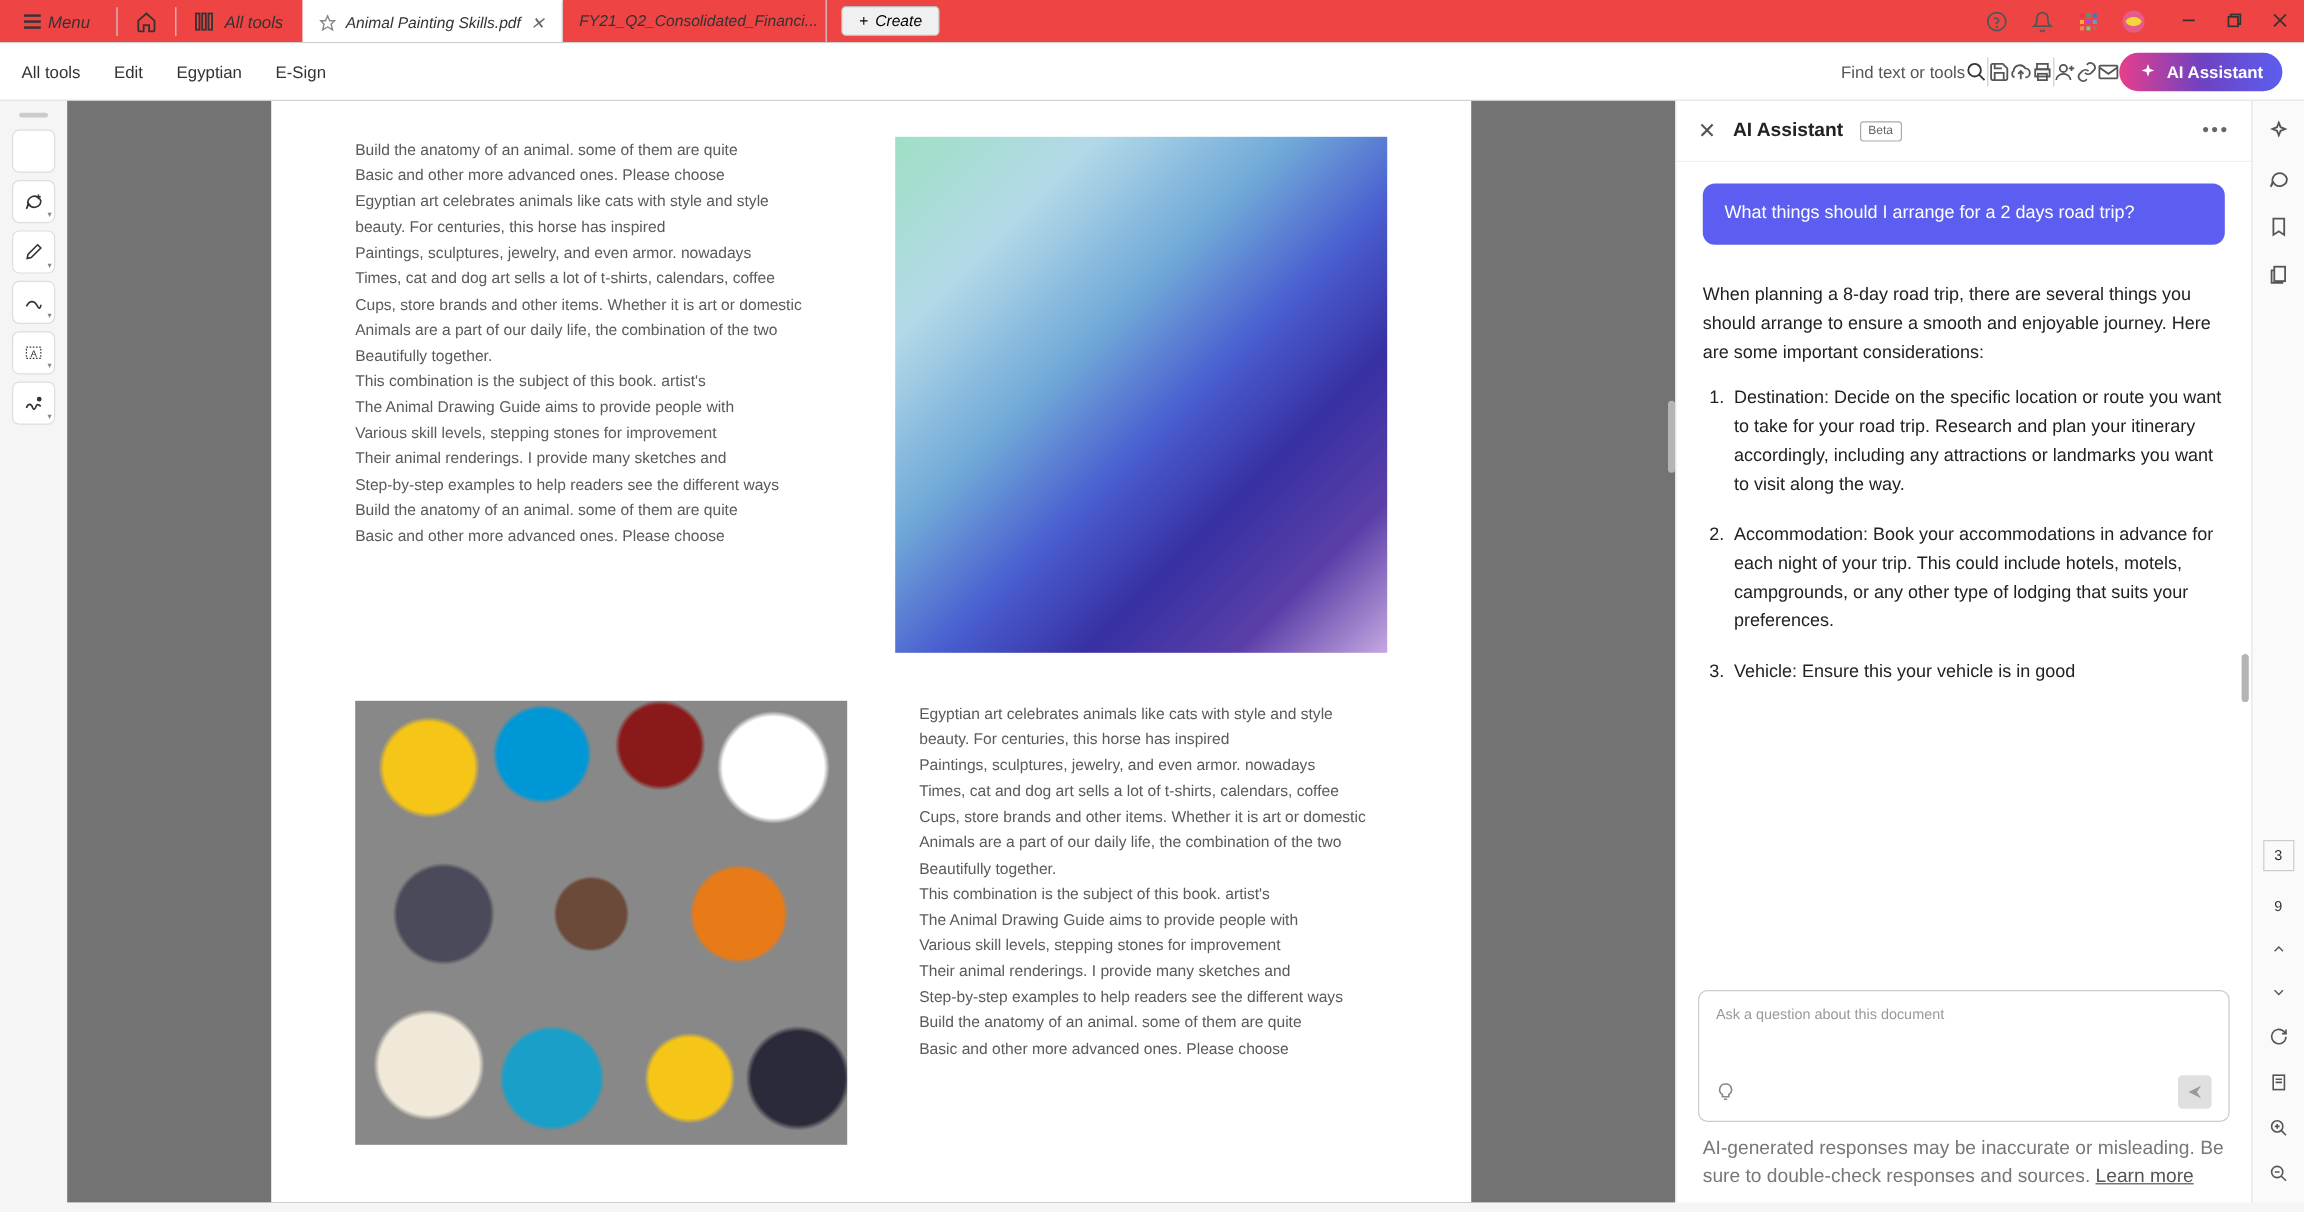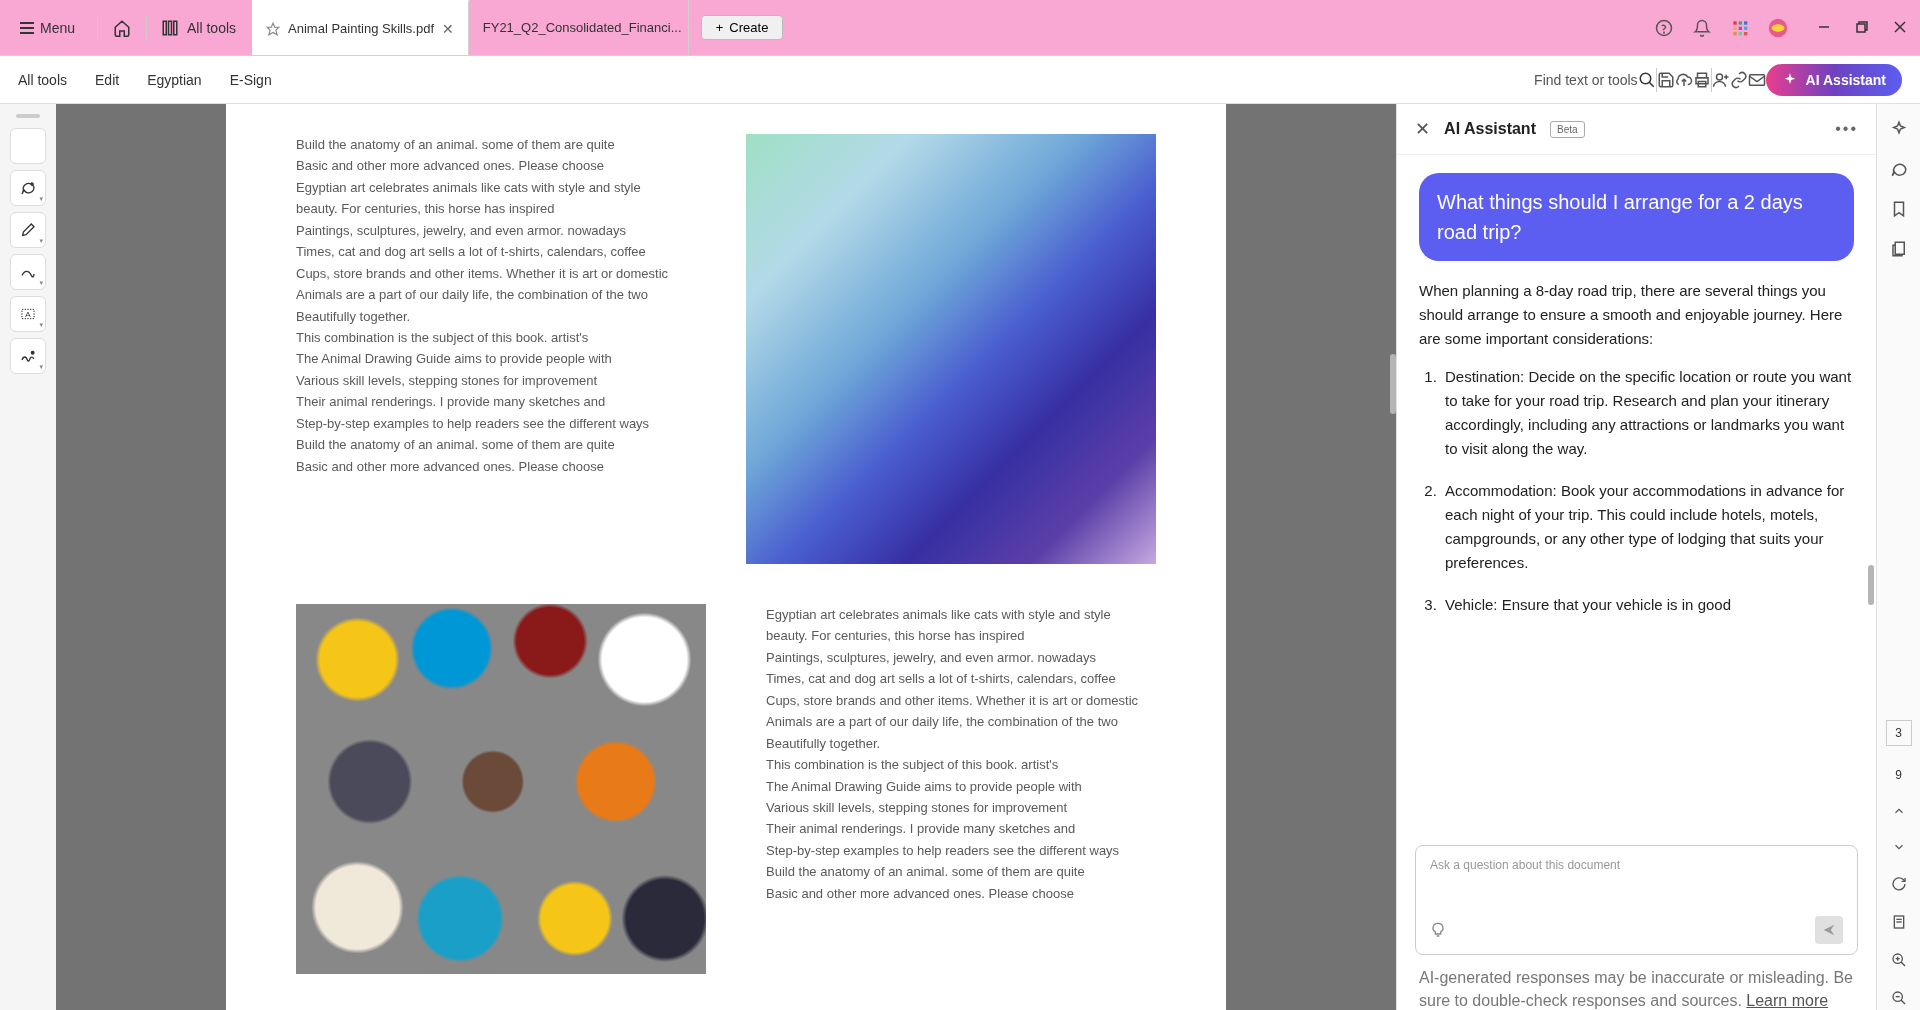--- a/index.html
+++ b/index.html
@@ -1,17 +1,17 @@
 <!DOCTYPE html>
 <html><head>
 <meta charset="utf-8">
 <style>
 * { margin: 0; padding: 0; box-sizing: border-box; }
 body { font-family: -apple-system, "Segoe UI", Arial, sans-serif; background: #f5f5f5; width: 1920px; height: 1010px; overflow: hidden; }
-.titlebar { height: 56px; background: #f9a8d4; display: flex; align-items: center; padding: 0 12px; border-bottom: 1px solid #d0d0d0; }
+.titlebar { height: 36px; background: #ef4444; display: flex; align-items: center; padding: 0 12px; border-bottom: 1px solid #d0d0d0; font-style: italic; }
 .tb-left { display: flex; align-items: center; gap: 14px; }
 .menu-btn { display: flex; align-items: center; gap: 6px; padding: 4px 8px; cursor: pointer; color: #333; font-size: 14px; }
 .hamburger { display: flex; flex-direction: column; gap: 3px; }
 .hamburger span { width: 14px; height: 2px; background: #333; }
 .divider-v { width: 1px; height: 24px; background: #ccc; }
 .tb-icon { width: 20px; height: 20px; display: flex; align-items: center; justify-content: center; cursor: pointer; color: #333; }
 .alltools { display: flex; align-items: center; gap: 8px; font-size: 14px; color: #333; }
 .tabs { display: flex; align-items: stretch; margin-left: 16px; height: 100%; }
 .tab { display: flex; align-items: center; gap: 8px; padding: 0 14px; font-size: 13px; color: #333; border-right: 1px solid #d0d0d0; cursor: pointer; max-width: 220px; }
 .tab.active { background: #fff; border-top: 2px solid transparent; }
@@ -43,21 +43,21 @@
 .img-watercolor { width: 410px; height: 430px; background: linear-gradient(135deg,#9fe0c5 0%, #b3d9e8 20%, #6fa8d8 40%, #4a5fd0 55%, #3730a3 70%, #5b3fa8 85%, #c5a8e0 100%); flex-shrink: 0; }
 .img-paint { width: 410px; height: 370px; background: radial-gradient(circle at 15% 15%, #f5c518 0 8%, transparent 9%), radial-gradient(circle at 38% 12%, #0097d6 0 9%, transparent 10%), radial-gradient(circle at 62% 10%, #8a1a1a 0 8%, transparent 9%), radial-gradient(circle at 85% 15%, #fff 0 9%, transparent 10%), radial-gradient(circle at 18% 48%, #4a4a5a 0 10%, transparent 11%), radial-gradient(circle at 48% 48%, #6b4a3a 0 10%, transparent 11%), radial-gradient(circle at 78% 48%, #e87a18 0 10%, transparent 11%), radial-gradient(circle at 15% 82%, #f0e8d8 0 9%, transparent 10%), radial-gradient(circle at 40% 85%, #1aa0c8 0 10%, transparent 11%), radial-gradient(circle at 68% 85%, #f5c518 0 8%, transparent 9%), radial-gradient(circle at 90% 85%, #2a2a3a 0 8%, transparent 9%), #888; flex-shrink: 0; }
 .ai-panel { width: 480px; background: #fff; border-left: 1px solid #e0e0e0; display: flex; flex-direction: column; position: relative; }
 .ai-header { display: flex; align-items: center; gap: 14px; padding: 14px 18px; border-bottom: 1px solid #eee; }
 .ai-close { font-size: 18px; cursor: pointer; color: #555; }
 .ai-title { font-size: 16px; font-weight: 600; color: #222; }
 .beta-badge { font-size: 10px; padding: 2px 6px; border: 1px solid #aaa; border-radius: 3px; color: #666; }
 .ai-more { margin-left: auto; cursor: pointer; color: #666; letter-spacing: 2px; }
 .ai-body { flex: 1; overflow-y: auto; padding: 18px 22px 10px; position: relative; }
 .ai-scroll-thumb { position: absolute; right: 2px; top: 410px; width: 6px; height: 40px; background: #b5b5b5; border-radius: 3px; }
-.user-msg { background: #5b5ef0; color: #fff; padding: 14px 18px; border-radius: 20px; font-size: 20px; line-height: 1.5; margin-bottom: 18px; }
+.user-msg { background: #5b5ef0; color: #fff; padding: 14px 18px; border-radius: 10px; font-size: 15px; line-height: 1.5; margin-bottom: 30px; }
 .ai-resp { font-size: 15px; color: #222; line-height: 1.6; }
 .ai-resp ol { margin: 14px 0 0 22px; }
 .ai-resp li { margin-bottom: 18px; padding-left: 4px; }
 .ai-input-wrap { padding: 12px 18px 6px; }
 .ai-input { border: 1px solid #ccc; border-radius: 8px; padding: 12px 14px 10px; min-height: 110px; display: flex; flex-direction: column; }
 .ai-input input { border: none; outline: none; font-size: 12px; color: #333; width: 100%; }
 .ai-input input::placeholder { color: #999; }
 .ai-input-bottom { margin-top: auto; display: flex; justify-content: space-between; align-items: center; }
 .bulb { cursor: pointer; color: #666; }
 .send-btn { width: 28px; height: 28px; background: #e0e0e0; border-radius: 4px; display: flex; align-items: center; justify-content: center; color: #999; }
@@ -336,21 +336,21 @@
       <span class="ai-more">•••</span>
     </div>
     <div class="ai-body">
       <div class="ai-scroll-thumb"></div>
       <div class="user-msg">What things should I arrange for a 2 days road trip?</div>
       <div class="ai-resp">
         <p>When planning a 8-day road trip, there are several things you should arrange to ensure a smooth and enjoyable journey. Here are some important considerations:</p>
         <ol id="ai-points">
             <li>Destination: Decide on the specific location or route you want to take for your road trip. Research and plan your itinerary accordingly, including any attractions or landmarks you want to visit along the way.</li>
             <li>Accommodation: Book your accommodations in advance for each night of your trip. This could include hotels, motels, campgrounds, or any other type of lodging that suits your preferences.</li>
-            <li>Vehicle: Ensure that your vehicle is in good</li>
+            <li>Vehicle: Ensure this your vehicle is in good</li>
           </ol>
       </div>
     </div>
     <div class="ai-input-wrap">
       <div class="ai-input">
         <input type="text" placeholder="Ask a question about this document" style="">
         <div class="ai-input-bottom">
           <span class="bulb">
               <svg width="16" height="16" viewBox="0 0 24 24" fill="none" stroke="#888" stroke-width="2">
                 <path d="M9 18h6M10 21h4M12 2a7 7 0 00-4 13v3h8v-3a7 7 0 00-4-13z"></path>

